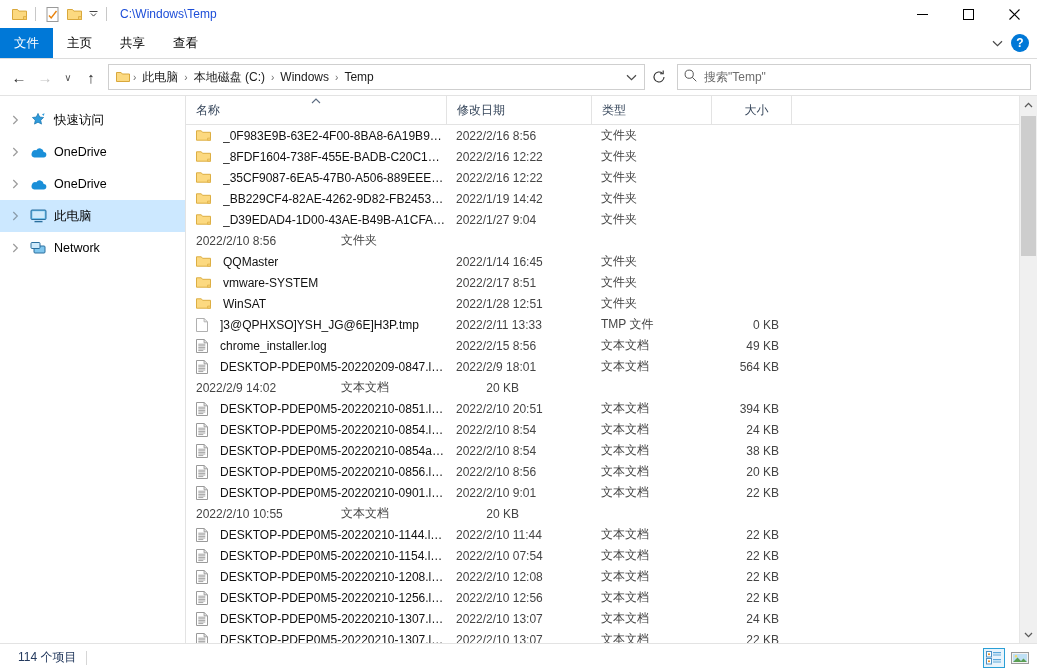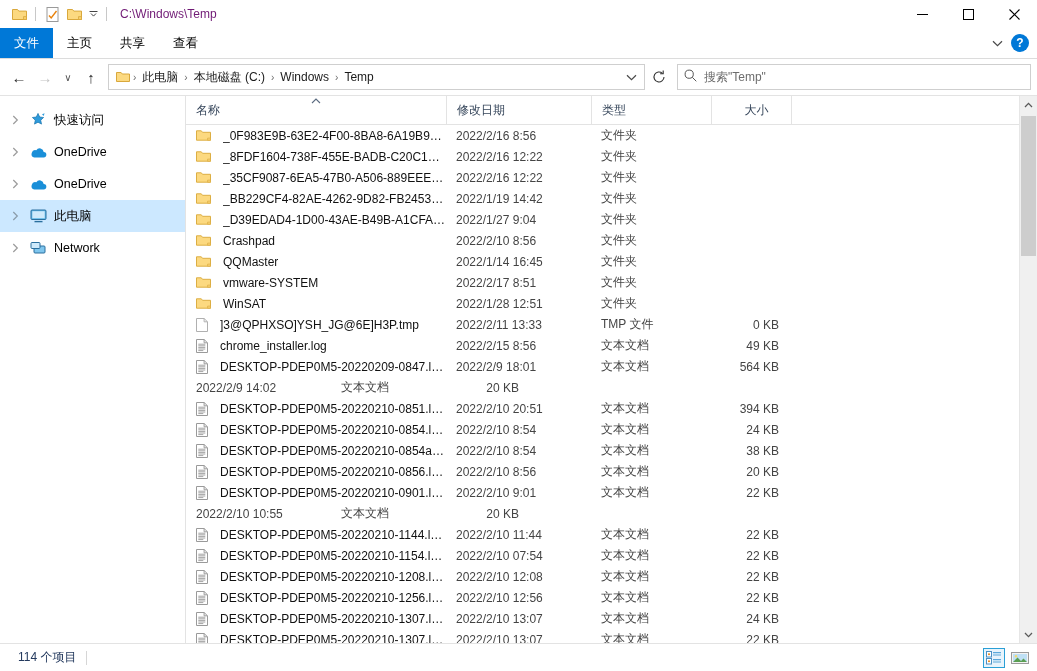--- a/index.html
+++ b/index.html
@@ -11,21 +11,21 @@
     -webkit-font-smoothing:antialiased;
   }
   .app{position:relative;width:1037px;height:671px;display:flex;flex-direction:column;}
 
   
   .titlebar{height:28px;display:flex;align-items:center;background:#fff;flex:none;}
   .qat{display:flex;align-items:center;padding-left:8px;gap:0px;}
   .qat-ico{width:22px;height:22px;display:flex;align-items:center;justify-content:center;}
   .vsep{width:1px;height:14px;background:#c8c8c8;margin:0 5px;}
   .qat-caret{width:16px;height:22px;display:flex;align-items:center;justify-content:center;}
-  .title-text{margin-left:8px;font-size:12px;color:#701a75;white-space:nowrap;}
+  .title-text{margin-left:8px;font-size:12px;color:#1d4ed8;white-space:nowrap;}
   .wincontrols{margin-left:auto;display:flex;height:28px;}
   .wc{width:46px;height:28px;display:flex;align-items:center;justify-content:center;}
 
   
   .ribbon{height:30px;display:flex;align-items:stretch;background:#fff;flex:none;border-bottom:1px solid #dcdcdc;}
   .tab{padding:14px 14px;display:flex;align-items:center;font-size:12.5px;color:#000;white-space:nowrap;}
   .tab.active{background:#0078d7;color:#fff;}
   .ribbon-right{margin-left:auto;display:flex;align-items:center;padding-right:8px;gap:8px;}
   .help-btn{width:18px;height:18px;border-radius:50%;background:#0078d7;color:#fff;font-size:12px;
             display:flex;align-items:center;justify-content:center;font-weight:bold;}
@@ -371,29 +371,20 @@
                   <path d="M11.6 9.1v2.1h2.9V9.1z" fill="#f8d271" stroke="#dcae43" stroke-width=".7"></path>
                 </svg>
               </span>
               <span class="fname">_D39EDAD4-1D00-43AE-B49B-A1CFA…</span>
             </div>
             <div class="cell c-date">2022/1/27 9:04</div>
             <div class="cell c-type">文件夹</div>
             <div class="cell c-size"></div>
           </div>
           <div class="row">
-            <div class="cell c-name">
-              <span style="display: flex;">
-                <svg width="15" height="13" viewBox="0 0 15 13">
-                  <path d="M0.5 1.8h4.8l1.2 1.5H14.5v7.9H0.5z" fill="#fcd980" stroke="#dcae43" stroke-width="1"></path>
-                  <path d="M11.6 9.1v2.1h2.9V9.1z" fill="#f8d271" stroke="#dcae43" stroke-width=".7"></path>
-                </svg>
-              </span>
-              <span class="fname">Crashpad</span>
-            </div>
             <div class="cell c-date">2022/2/10 8:56</div>
             <div class="cell c-type">文件夹</div>
             <div class="cell c-size"></div>
           </div>
           <div class="row">
             <div class="cell c-name">
               <span style="display: flex;">
                 <svg width="15" height="13" viewBox="0 0 15 13">
                   <path d="M0.5 1.8h4.8l1.2 1.5H14.5v7.9H0.5z" fill="#fcd980" stroke="#dcae43" stroke-width="1"></path>
                   <path d="M11.6 9.1v2.1h2.9V9.1z" fill="#f8d271" stroke="#dcae43" stroke-width=".7"></path>

